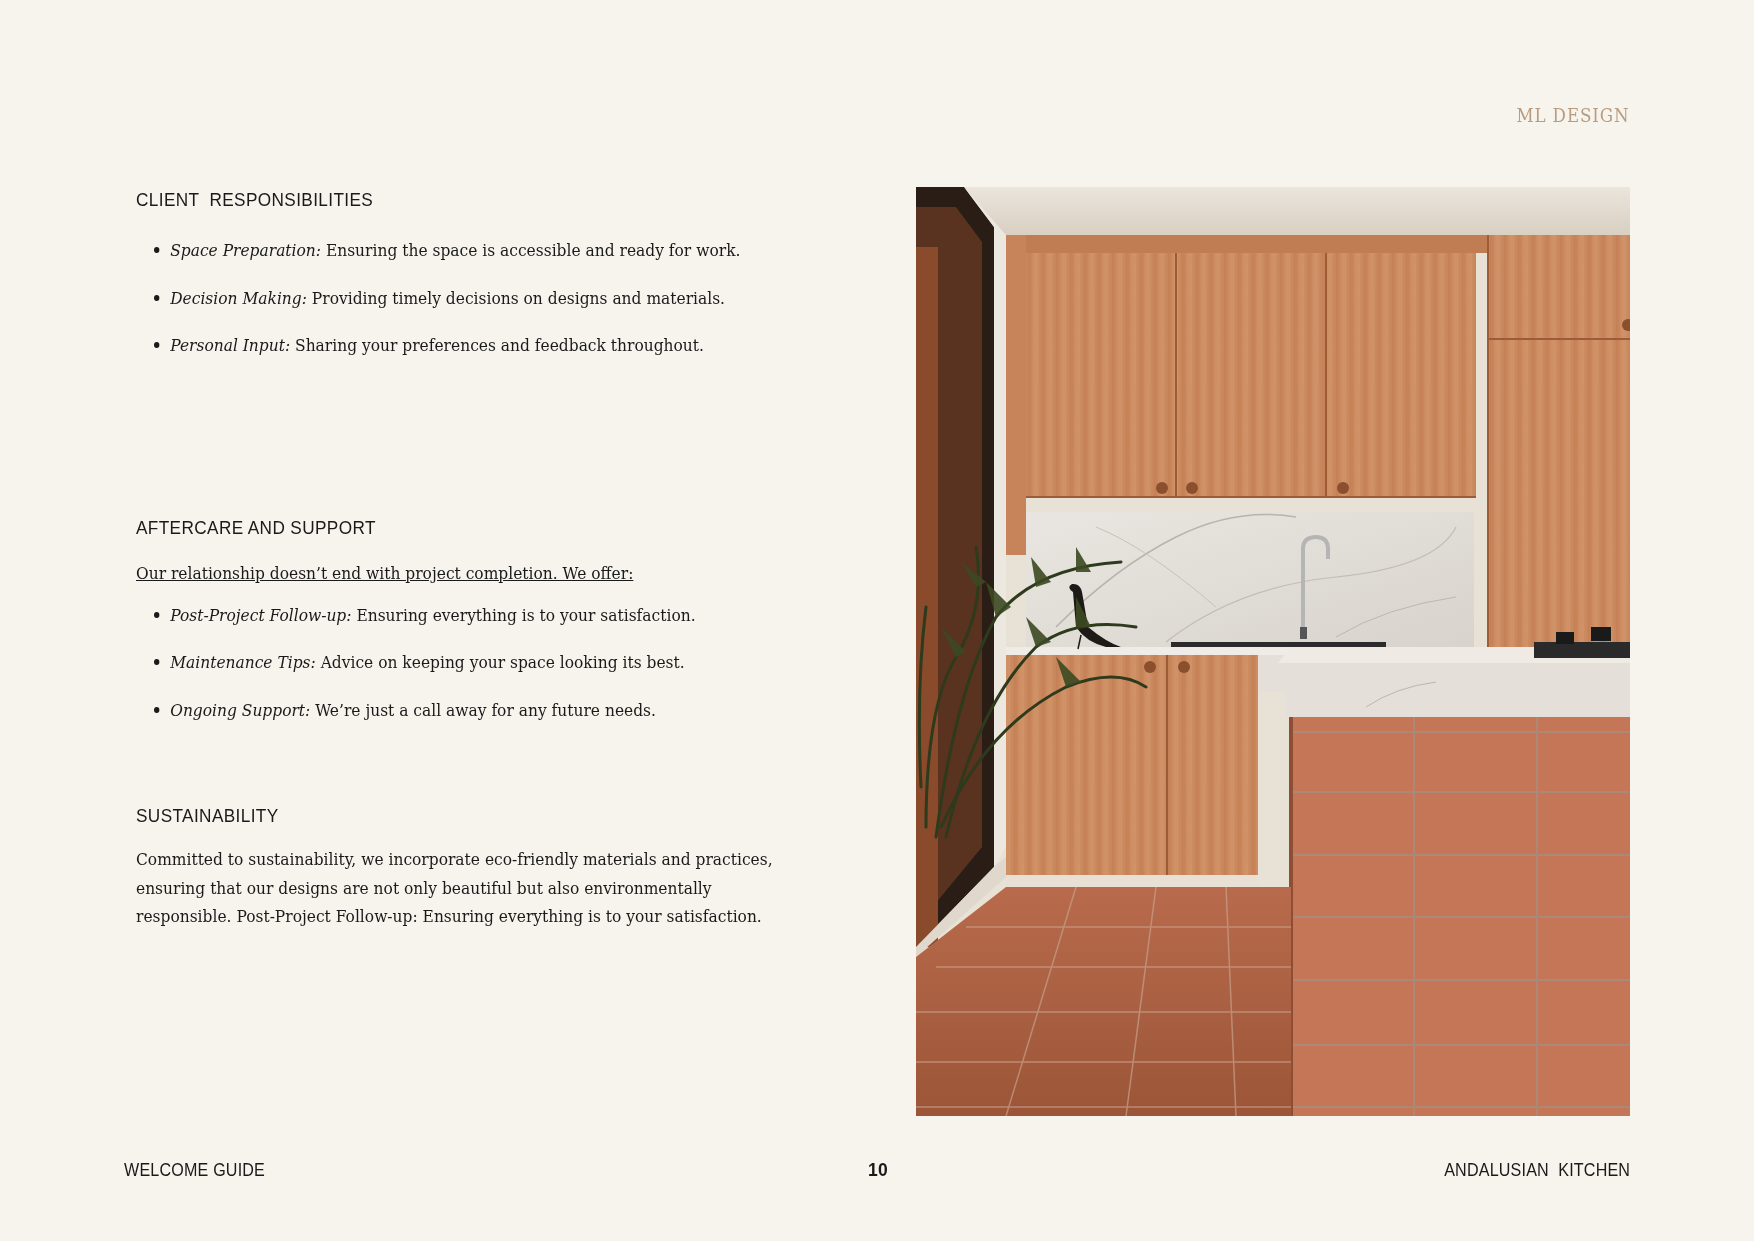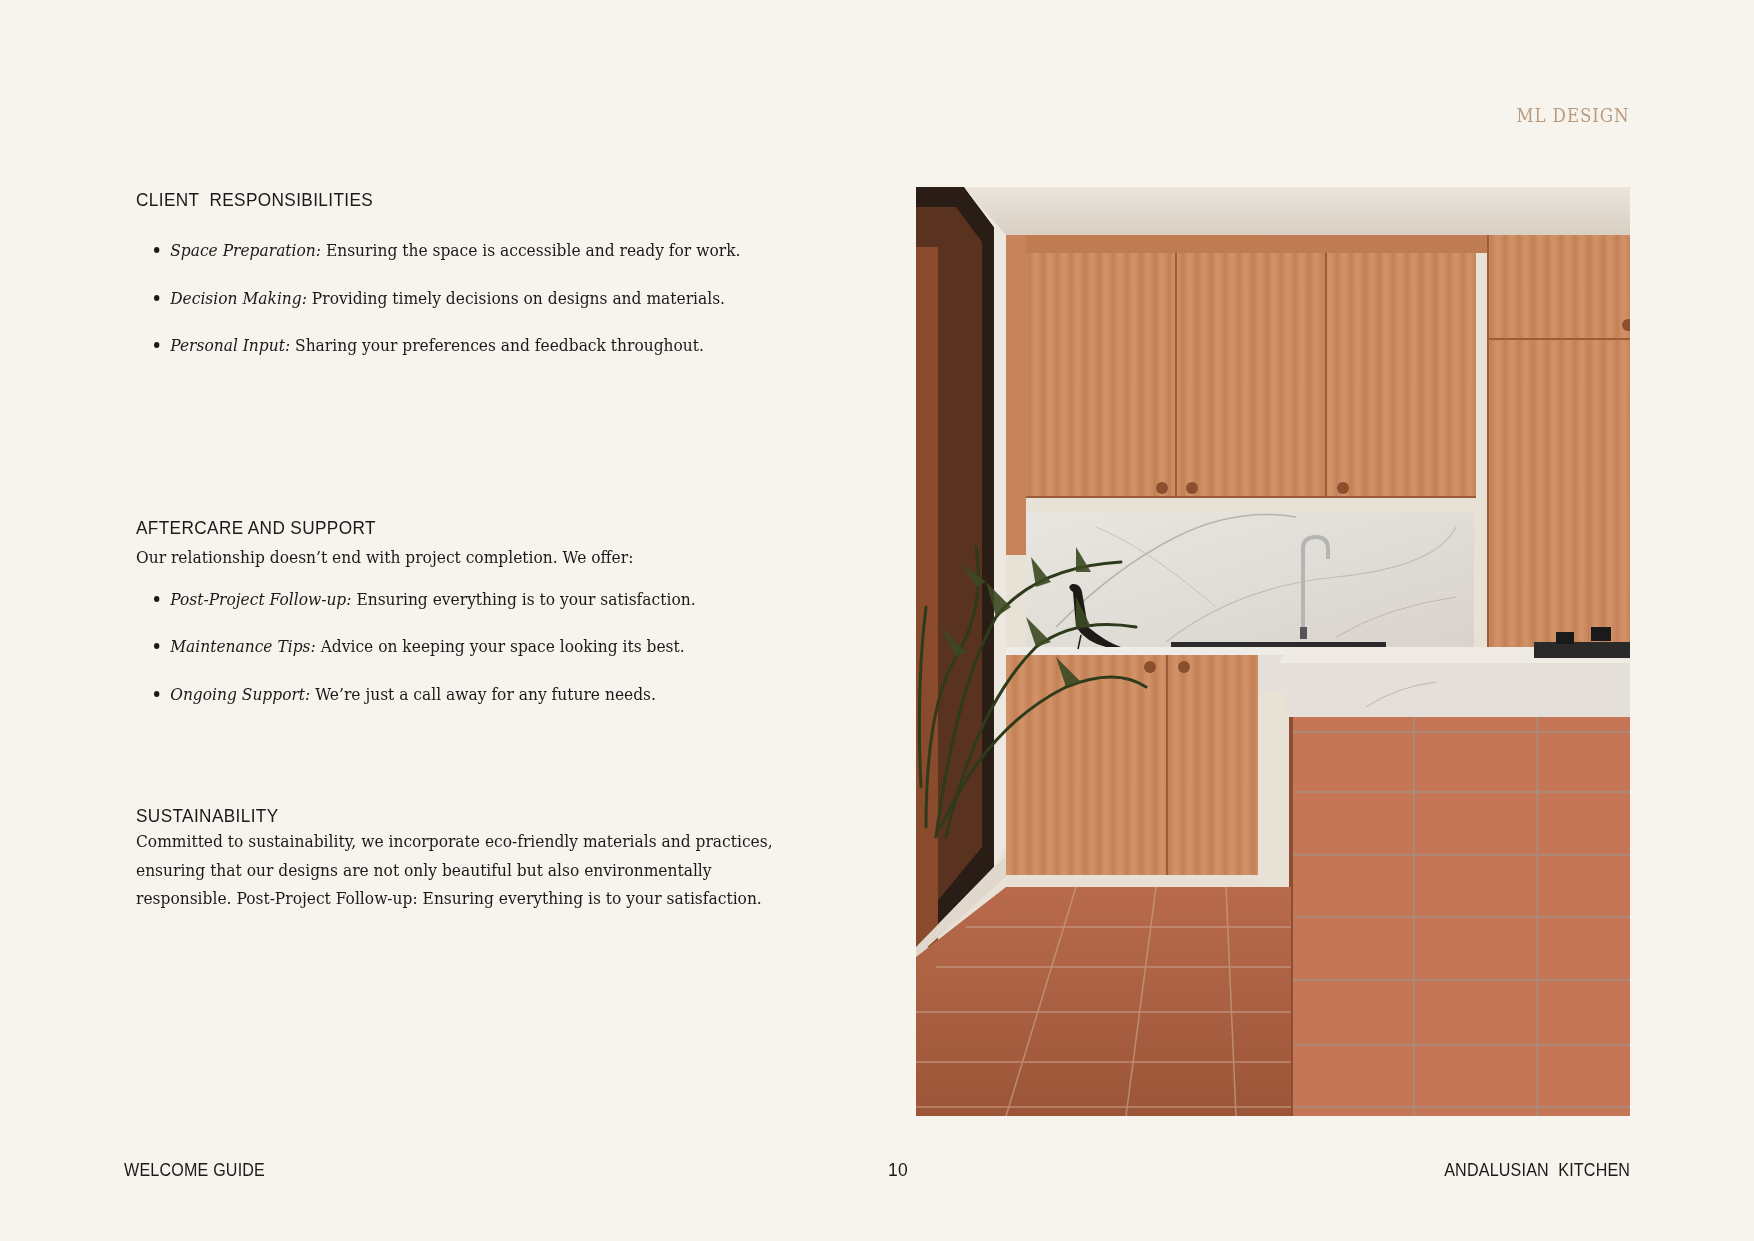--- a/index.html
+++ b/index.html
@@ -39,21 +39,21 @@
     position: absolute; left: 916px; top: 187px; width: 714px; height: 929px; overflow: hidden;
     background: #c07a57;
   }
 
   .footer-text {
     position: absolute; top: 1160px;
     font-family: "Liberation Sans", sans-serif; font-size: 17.5px; letter-spacing: 0.2px;
     color: #1a1a1a; white-space: nowrap;
   }
   .footer-left { left: 124px; transform: scaleX(0.92); transform-origin: left center; }
-  .footer-center { left: 888px; }
+  .footer-center { left: 868px; font-weight: bold; }
   .footer-right { right: 124px; transform: scaleX(0.92); transform-origin: right center; }
 </style>
 </head>
 <body>
 
 <div class="logo">ML DESIGN</div>
 
 <div class="col">
 
   <div class="section" style="top:189px;">
@@ -66,39 +66,39 @@
         <span class="dot"></span><em>Decision Making:</em><span> Providing timely decisions on designs and materials.</span>
       </li>
       <li>
         <span class="dot"></span><em>Personal Input:</em><span> Sharing your preferences and feedback throughout.</span>
       </li>
     </ul>
   </div>
 
   <div class="section" style="top:517px;">
     <div class="h">AFTERCARE AND SUPPORT</div>
-    <div style="margin-top:4px;">
+    <div style="margin-top:20px;text-decoration:underline;">
       <div class="p">Our relationship doesn’t end with project completion. We offer:</div>
     </div>
     <ul class="bullets" style="margin-top:13px;">
       <li style="margin-bottom:19.5px;">
         <span class="dot"></span><em>Post-Project Follow-up:</em><span> Ensuring everything is to your satisfaction.</span>
       </li>
       <li style="margin-bottom:19.5px;">
         <span class="dot"></span><em>Maintenance Tips:</em><span> Advice on keeping your space looking its best.</span>
       </li>
       <li>
         <span class="dot"></span><em>Ongoing Support:</em><span> We’re just a call away for any future needs.</span>
       </li>
     </ul>
   </div>
 
   <div class="section" style="top:805px;">
     <div class="h">SUSTAINABILITY</div>
-    <div style="">
+    <div style="margin-top:18px;">
       <div class="p">Committed to sustainability, we incorporate eco-friendly materials and practices,</div>
       <div class="p">ensuring that our designs are not only beautiful but also environmentally</div>
       <div class="p">responsible. Post-Project Follow-up: Ensuring everything is to your satisfaction.</div>
     </div>
   </div>
 </div>
 
 <div class="photo">
   <svg width="714" height="929" viewBox="0 0 714 929" xmlns="http://www.w3.org/2000/svg">
     <defs>

